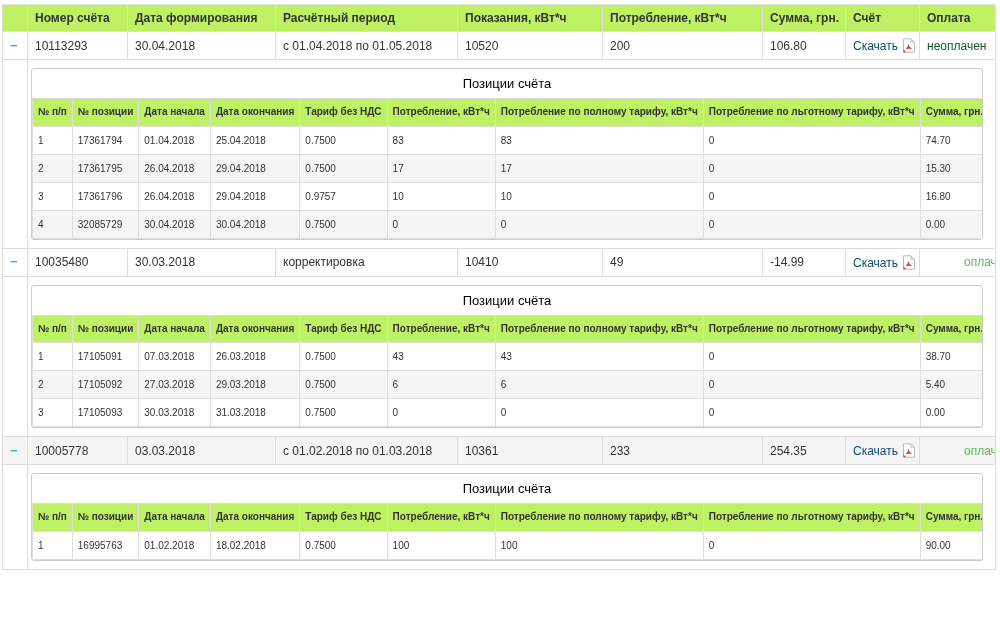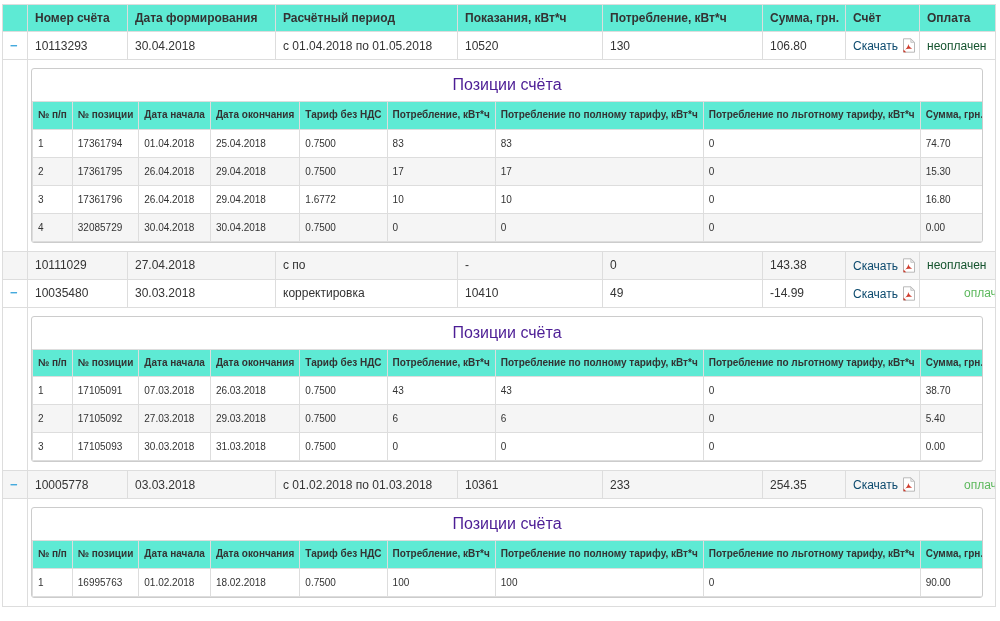--- a/index.html
+++ b/index.html
@@ -8,37 +8,37 @@
     font-family:"Liberation Sans","DejaVu Sans",sans-serif;color:#333;
   }
   .page{padding:4px 0 0 2px;}
   table{border-collapse:collapse;}
   
   .main-table{width:993px;table-layout:fixed;font-size:12px;border:1px solid #ddd;}
   .main-table th,.main-table td{
     border:1px solid #ddd;padding:6px 7px;text-align:left;
     white-space:nowrap;overflow:hidden;vertical-align:middle;
   }
-  .main-table th{font-weight:bold;color:#333;background:#5eead4;}
+  .main-table th{font-weight:bold;color:#333;background:#bef264;}
   col.c-exp{width:25px;} col.c-num{width:100px;} col.c-formed{width:148px;}
   col.c-period{width:182px;} col.c-read{width:145px;} col.c-cons{width:160px;}
   col.c-amt{width:83px;} col.c-dl{width:74px;} col.c-pay{width:76px;}
   .num{text-align:right;margin-left:24px;}
   .center{text-align:center;}
   .shade{background:#f5f5f5;}
   .toggle{color:#45aadd;font-weight:bold;font-size:13px;cursor:pointer;line-height:1;}
   .link{color:#0c4a6e;text-decoration:none;cursor:pointer;}
   .status-unpaid{color:#14532d;}
   .status-paid{color:#5cb85c;margin-left:37px;}
   .pdf{vertical-align:-3px;margin-left:4px;}
   
   .detail-td{padding:8px 12px 8px 3px !important;background:#fff;white-space:normal !important;}
   .spacer-td{background:#fff;}
   .panel{border:1px solid #ccc;border-radius:3px;background:#fff;overflow:hidden;}
-  .panel-title{text-align:center;color:#4c1d95;font-size:16px;padding:7px 4px;}
+  .panel-title{text-align:center;color:#000000;font-size:13px;padding:7px 4px;}
   .positions-table{width:100%;font-size:10px;table-layout:auto;}
   .positions-table th,.positions-table td{border:1px solid #ddd;padding:6px 5px;text-align:left;}
   .positions-table th{font-weight:bold;vertical-align:bottom;line-height:1.45;}
   .positions-table td{white-space:nowrap;padding:8px 5px;}
 </style>
 </head>
 <body>
 
 <div class="page">
   <table class="main-table">
@@ -66,21 +66,21 @@
           <th class="center">Оплата</th>
         </tr>
     </thead>
     <tbody>
         <tr>
           <td class="center"><span class="toggle">−</span></td>
           <td>10113293</td>
           <td>30.04.2018</td>
           <td>с 01.04.2018 по 01.05.2018</td>
           <td class="num">10520</td>
-          <td class="num">130</td>
+          <td class="num">200</td>
           <td class="num">106.80</td>
           <td class="center"><a class="link">Скачать</a><span><svg class="pdf" width="14" height="15" viewBox="0 0 14 15">
                 <path d="M1.5 0.8 H8.8 L12.5 4.4 V14.2 H1.5 Z" fill="#ffffff" stroke="#b9b9b9" stroke-width="1"></path>
                 <path d="M8.8 0.8 L8.8 4.4 L12.5 4.4 Z" fill="#e9e9e9" stroke="#b9b9b9" stroke-width="0.7"></path>
                 <path d="M3.1 11.4 C4.8 10.5 6 8.3 6.3 6.1 C6.8 8.1 8.1 9.8 10.2 10.5 C8 10.6 5.1 11 3.1 11.4 Z" fill="#cf3a2b"></path>
                 <path d="M1.5 14.2 L1.5 11.6 L4.2 14.2 Z" fill="#cf3a2b"></path>
               </svg></span></td>
           <td class="center"><span class="status-unpaid">неоплачен</span></td>
         </tr>
         <tr>
@@ -123,57 +123,41 @@
                     <td>17</td>
                     <td>17</td>
                     <td>0</td>
                     <td>15.30</td>
                   </tr>
                   <tr>
                     <td>3</td>
                     <td>17361796</td>
                     <td>26.04.2018</td>
                     <td>29.04.2018</td>
-                    <td>1.6772</td>
+                    <td>0.9757</td>
                     <td>10</td>
                     <td>10</td>
                     <td>0</td>
                     <td>16.80</td>
                   </tr>
                   <tr class="shade">
                     <td>4</td>
                     <td>32085729</td>
                     <td>30.04.2018</td>
                     <td>30.04.2018</td>
                     <td>0.7500</td>
                     <td>0</td>
                     <td>0</td>
                     <td>0</td>
                     <td>0.00</td>
                   </tr>
                 </tbody>
               </table>
             </div>
           </td>
-        </tr>
-        <tr class="shade">
-          <td class="center"></td>
-          <td>10111029</td>
-          <td>27.04.2018</td>
-          <td>с по</td>
-          <td class="num">-</td>
-          <td class="num">0</td>
-          <td class="num">143.38</td>
-          <td class="center"><a class="link">Скачать</a><span><svg class="pdf" width="14" height="15" viewBox="0 0 14 15">
-                <path d="M1.5 0.8 H8.8 L12.5 4.4 V14.2 H1.5 Z" fill="#ffffff" stroke="#b9b9b9" stroke-width="1"></path>
-                <path d="M8.8 0.8 L8.8 4.4 L12.5 4.4 Z" fill="#e9e9e9" stroke="#b9b9b9" stroke-width="0.7"></path>
-                <path d="M3.1 11.4 C4.8 10.5 6 8.3 6.3 6.1 C6.8 8.1 8.1 9.8 10.2 10.5 C8 10.6 5.1 11 3.1 11.4 Z" fill="#cf3a2b"></path>
-                <path d="M1.5 14.2 L1.5 11.6 L4.2 14.2 Z" fill="#cf3a2b"></path>
-              </svg></span></td>
-          <td class="center"><span class="status-unpaid">неоплачен</span></td>
         </tr>
         <tr>
           <td class="center"><span class="toggle">−</span></td>
           <td>10035480</td>
           <td>30.03.2018</td>
           <td>корректировка</td>
           <td class="num">10410</td>
           <td class="num">49</td>
           <td class="num">-14.99</td>
           <td class="center"><a class="link">Скачать</a><span><svg class="pdf" width="14" height="15" viewBox="0 0 14 15">

